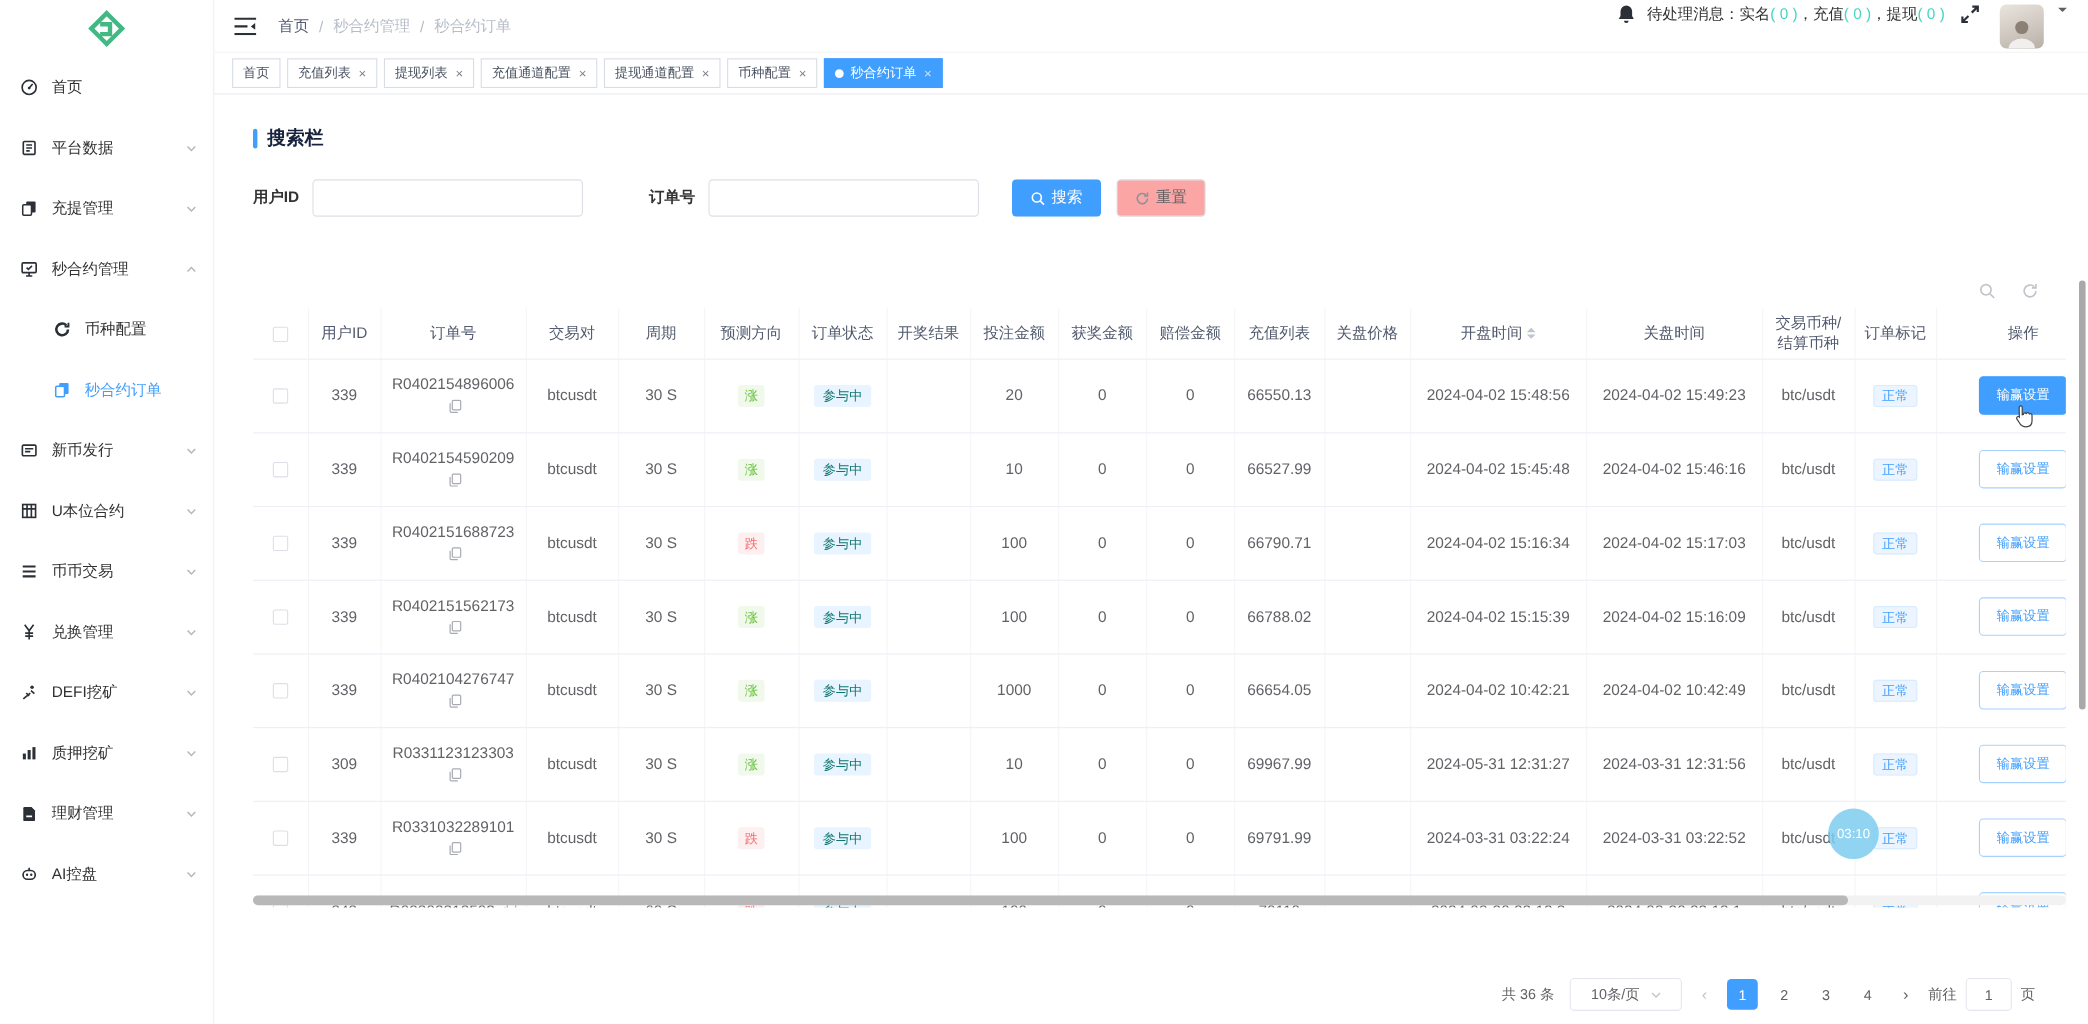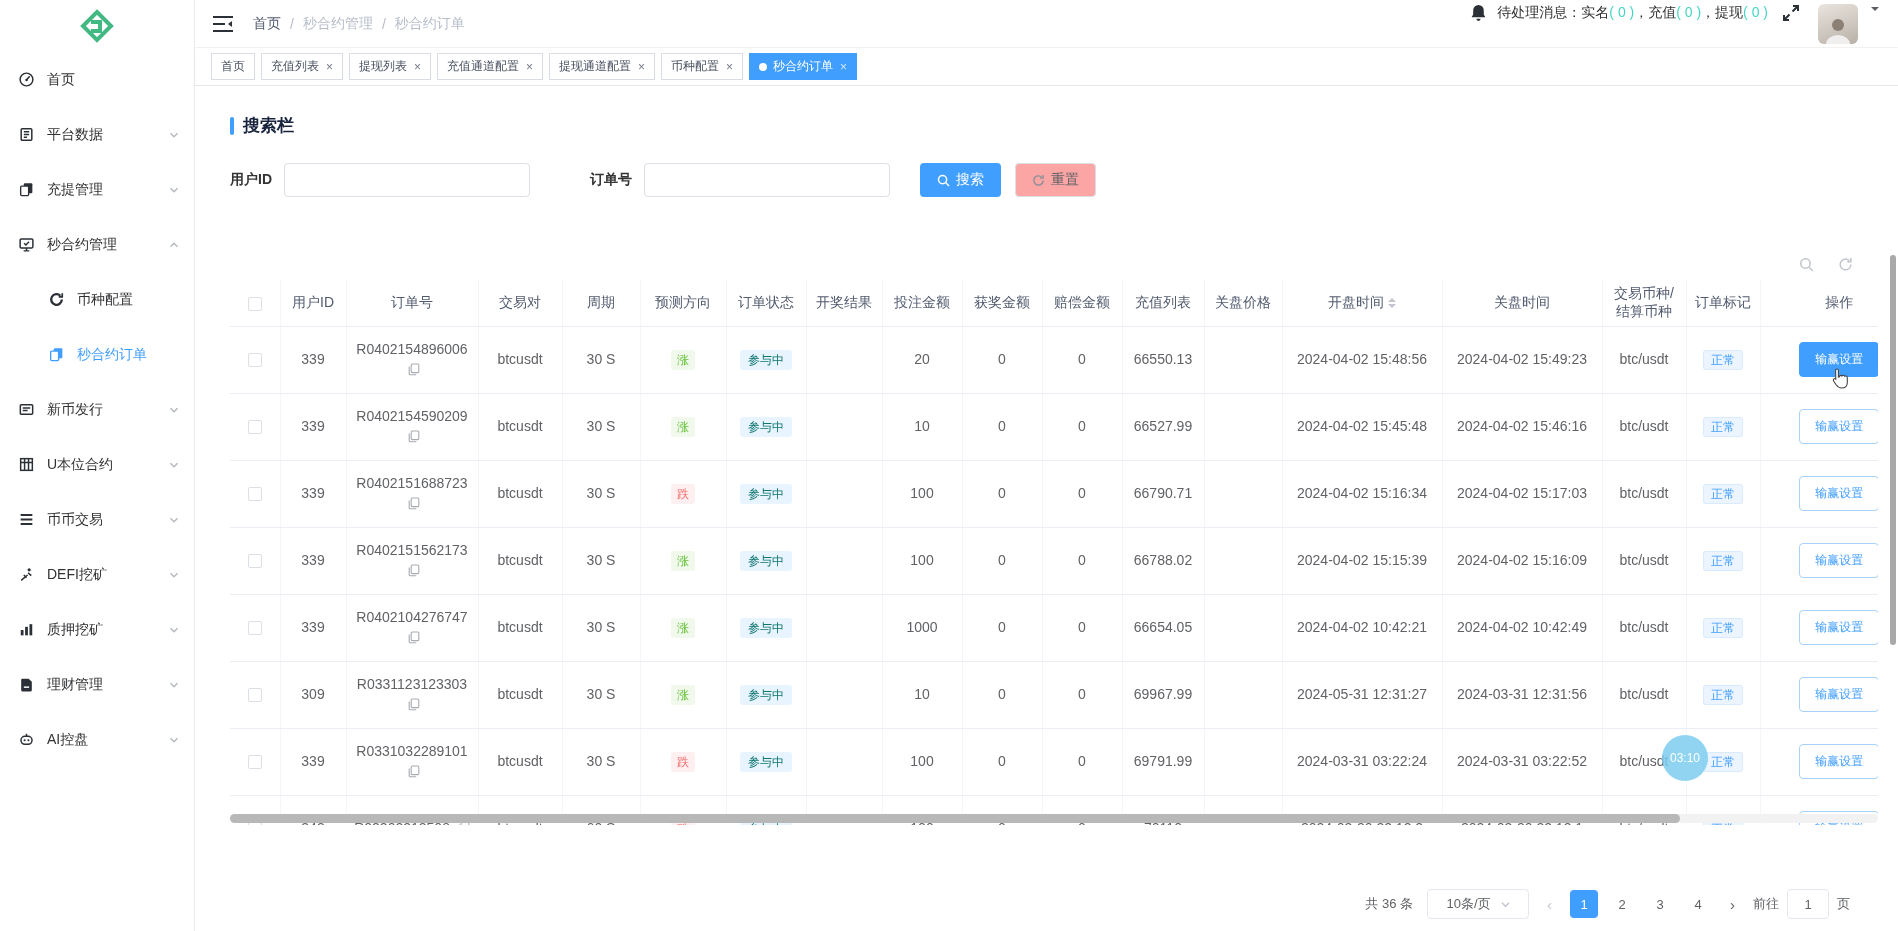--- a/index.html
+++ b/index.html
@@ -214,20 +214,33 @@
             </svg>
           </span>
         </div>
         <div class="nav-item">
           <span class="nav-icon">
             <svg viewBox="0 0 16 16">
               <path d="M2.5 3.8h11M2.5 8h11M2.5 12.2h11" stroke="currentColor" stroke-width="1.8"></path>
             </svg>
           </span>
           <span class="nav-label">币币交易</span>
+          <span class="nav-caret">
+            <svg viewBox="0 0 12 12">
+              <path d="M2.5 4.2 6 7.8l3.5-3.6" fill="none" stroke="currentColor" stroke-width="1.4"></path>
+            </svg>
+          </span>
+        </div>
+        <div class="nav-item">
+          <span class="nav-icon">
+            <svg viewBox="0 0 16 16">
+              <path d="M4.2 1.8 8 7l3.8-5.2M8 7v7.4M4.6 9h6.8M4.6 11.6h6.8" fill="none" stroke="currentColor" stroke-width="1.4"></path>
+            </svg>
+          </span>
+          <span class="nav-label">兑换管理</span>
           <span class="nav-caret">
             <svg viewBox="0 0 12 12">
               <path d="M2.5 4.2 6 7.8l3.5-3.6" fill="none" stroke="currentColor" stroke-width="1.4"></path>
             </svg>
           </span>
         </div>
         <div class="nav-item">
           <span class="nav-icon">
             <svg viewBox="0 0 16 16">
               <circle cx="10.5" cy="3.6" r="1.5" fill="currentColor"></circle>

